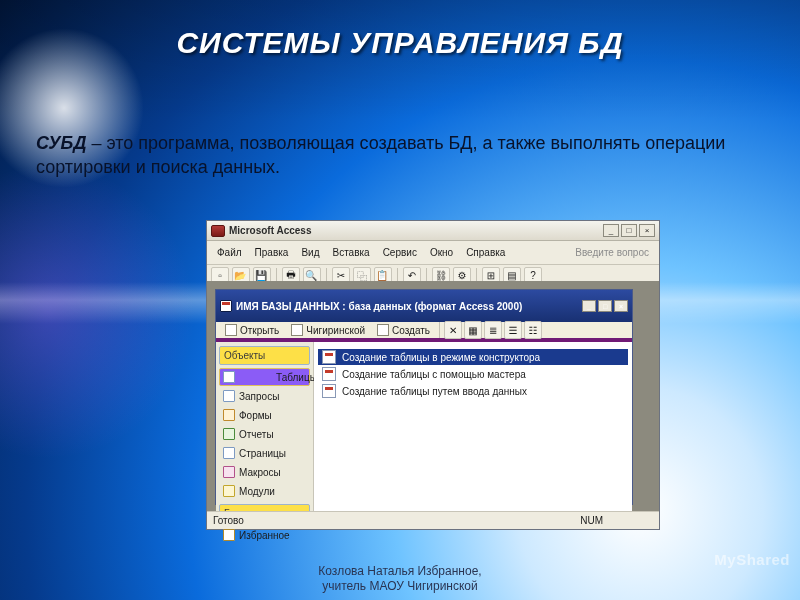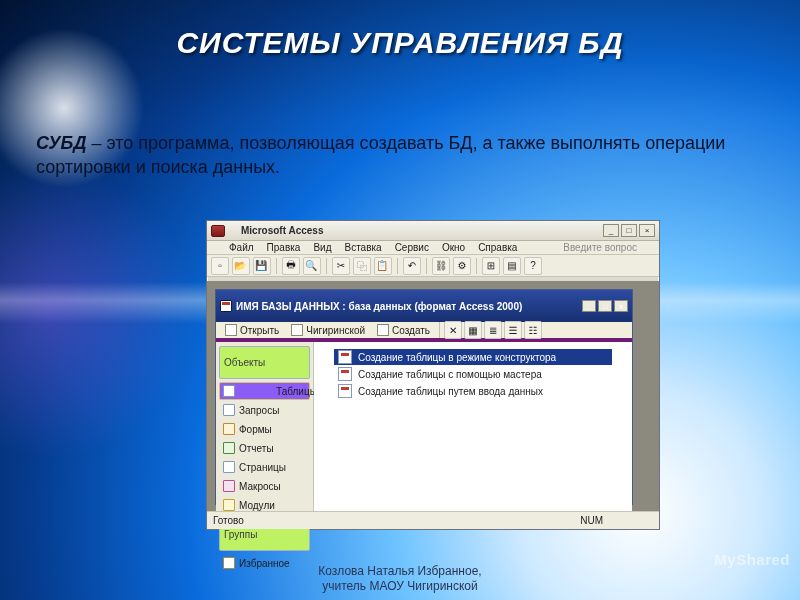--- a/index.html
+++ b/index.html
@@ -37,30 +37,30 @@
   }
 
   
   .access-window {
     position: absolute; top: 220px; left: 206px; width: 454px; height: 310px;
     background: #dcdad0; border: 1px solid #6b7280; font-family: Tahoma, Verdana, sans-serif;
     font-size: 10px; color: #1b1b1b; box-shadow: 0 0 0 1px #fff inset;
   }
   .titlebar {
     height: 20px; background: linear-gradient(#f4f4ee,#dedacd);
-    display: flex; align-items: center; padding: 0 4px; border-bottom: 1px solid #b5b2a5; gap: 12px;
+    display: flex; align-items: center; padding: 0 4px; border-bottom: 1px solid #b5b2a5;
   }
   .titlebar .app-icon { width: 14px; height: 12px; margin-right: 4px;
     background: linear-gradient(#b43a37,#7a1916); border-radius: 2px; border:1px solid #5a1512;}
   .titlebar .app-name { font-weight: bold; font-size: 10px; flex: 1; color:#2b2b2b;}
   .win-btns { display: flex; gap: 2px; }
   .win-btn { width: 16px; height: 13px; background: #ece9dd; border: 1px solid #8c8a7e;
     display:flex;align-items:center;justify-content:center;font-size:8px;line-height:1; cursor:default;}
   .menubar {
-    height: 14px; display:flex; align-items:center; padding: 0 16px; gap: 1px;
+    height: 24px; display:flex; align-items:center; padding: 0 4px; gap: 1px;
     background:#efece0; border-bottom:1px solid #c8c5b8;
   }
   .menubar span { padding: 2px 6px; cursor:default; }
   .help-box { margin-left:auto; color:#8c8c8c; padding-right:6px; font-size:10px;}
   .toolbar {
     height: 22px; background:#efece0; border-bottom:1px solid #c8c5b8;
     display:flex; align-items:center; padding:0 4px; gap:3px;
   }
   .tbtn { width:18px; height:18px; border:1px solid #c9c6ba; background:#f5f3e9;
     display:flex;align-items:center;justify-content:center;font-size:10px;border-radius:2px;}
@@ -78,30 +78,30 @@
   .inner-title .db-icon{width:12px;height:12px;background:#fff;border:1px solid #0b1a44;margin-right:4px;border-radius:1px;position:relative;}
   .inner-title .db-icon::after{content:"";position:absolute;left:1px;top:1px;width:8px;height:3px;background:#c43a2a;}
   .inner-win-btns{margin-left:auto;display:flex;gap:2px;}
   .inner-win-btns .win-btn{width:14px;height:12px;font-size:7px;}
   .inner-toolbar{height:20px;background:#f2efde;border-bottom:4px solid #701a75;
     display:flex;align-items:center;padding:0 4px;gap:2px;}
   .inner-toolbar .lbl-btn{display:flex;align-items:center;gap:3px;padding:1px 4px;border:1px solid transparent;border-radius:2px;}
   .inner-toolbar .lbl-btn .ic{width:12px;height:12px;display:inline-block;border:1px solid #8a8877;background:#fff;}
   .inner-body{display:flex;height:calc(100% - 38px);}
   .side{width:98px;background:#eceadb;border-right:1px solid #c8c5b8;padding:4px 3px;}
-  .side-header{font-size:10px;color:#3b3b3b;padding:10px 4px;background:#bef264;border:1px solid #9db4cc;border-radius:2px;margin-bottom:3px;}
+  .side-header{font-size:10px;color:#3b3b3b;padding:3px 4px;background:#fde047;border:1px solid #9db4cc;border-radius:2px;margin-bottom:3px;}
   .side-item{display:flex;align-items:center;gap:4px;padding:2px 3px;margin:1px 0;border:1px solid transparent;border-radius:2px;}
   .side-item.sel{background:#8b5cf6;border-color:#e0c15f;gap:41px;}
   .side-item .ic{width:12px;height:12px;background:#fff;border:1px solid #7d9ac2;border-radius:1px;flex:none;}
   .side-item .ic.or{border-color:#c08a2c;background:#fff3d6;}
   .side-item .ic.gr{border-color:#4a8a3a;background:#e8f5df;}
   .side-item .ic.pk{border-color:#b2518a;background:#f7e2ef;}
   .side-item .ic.yl{border-color:#c2a62c;background:#fdf6d2;}
   .side-item .ic.st{border-color:#b08a2c;background:#fff;}
-  .list{flex:1;background:#fff;padding:6px 20px;overflow:auto;}
+  .list{flex:1;background:#fff;padding:6px 4px;overflow:auto;}
   .list-row{display:flex;align-items:center;gap:6px;padding:1px 4px;margin:1px 0;}
   .list-row.sel{background:#1a3a8e;color:#fff;}
   .list-row .ric{width:14px;height:14px;border:1px solid #8898b5;background:#fff;flex:none;position:relative;}
   .list-row .ric::before{content:"";position:absolute;left:2px;top:2px;width:8px;height:3px;background:#c43a2a;}
   .statusbar{position:absolute;left:0;right:0;bottom:0;height:18px;background:#efece0;border-top:1px solid #c8c5b8;display:flex;align-items:center;padding:0 6px;justify-content:center;}
   .statusbar .sp{margin-left:auto;margin-right:50px;}
 </style>
 </head>
 <body>
 

